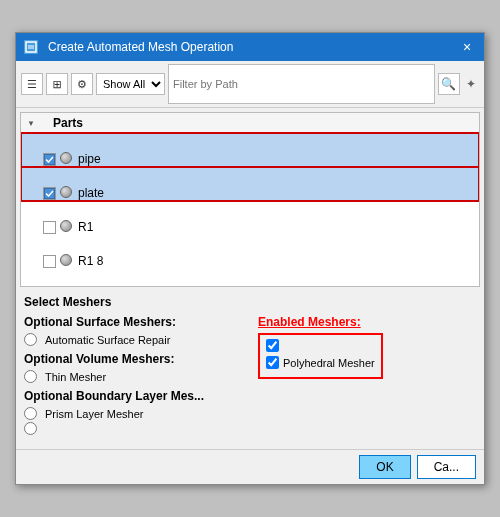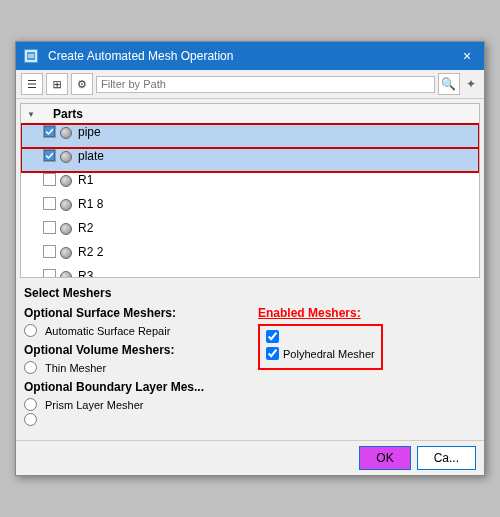--- a/index.html
+++ b/index.html
@@ -82,21 +82,21 @@
     .show-all-select {
       height: 22px;
       border: 1px solid #bbb;
       background: white;
       font-size: 11px;
       padding: 0 2px;
       cursor: pointer;
     }
     .filter-input {
       flex: 1;
-      height: 17px;
+      height: 40px;
       border: 1px solid #bbb;
       padding: 0 4px;
       font-size: 11px;
       color: #aaa;
       background: white;
     }
     .filter-btn {
       width: 22px;
       height: 22px;
       border: 1px solid #bbb;
@@ -118,23 +118,23 @@
     }
     .tree-area {
       border: 1px solid #bbb;
       margin: 4px;
       background: white;
       height: 175px;
       overflow-y: auto;
     }
     .tree-item {
       display: flex;
-      align-items: flex-start;
+      align-items: flex-end;
       padding: 1px 2px;
-      height: 24px;
+      height: 34px;
       cursor: pointer;
     }
     .tree-expander {
       width: 12px;
       height: 12px;
       display: flex;
       align-items: center;
       justify-content: center;
       font-size: 9px;
       color: #555;
@@ -245,21 +245,21 @@
     }
     .footer-btn {
       padding: 4px 16px;
       border: 1px solid #0077cc;
       background: white;
       font-size: 12px;
       cursor: pointer;
       color: #000;
     }
     .footer-btn.primary {
-      background: #d946ef;
+      background: #7dd3fc;
     }
     .parts-header {
       display: flex;
       align-items: center;
       padding: 1px 4px;
       background: #f5f5f5;
       border-bottom: 1px solid #ddd;
       height: 20px;
     }
     .parts-label {
@@ -290,20 +290,23 @@
       </div>
       <span>Create Automated Mesh Operation</span>
     </div>
     <button class="close-btn">×</button>
   </div>
 
   <div class="toolbar">
     <button class="toolbar-btn" title="List view">☰</button>
     <button class="toolbar-btn" title="Tree view">⊞</button>
     <button class="toolbar-btn" title="Settings">⚙</button>
+    <select class="show-all-select">
+      <option>Show All</option>
+    </select>
     <input class="filter-input" type="text" placeholder="Filter by Path" style="">
     <button class="filter-btn">🔍</button>
     <button class="pin-btn">✦</button>
   </div>
 
   <div class="tree-area">
 
     <div class="parts-header">
       <div class="tree-expander">▾</div>
       <span class="parts-label">Parts</span>

